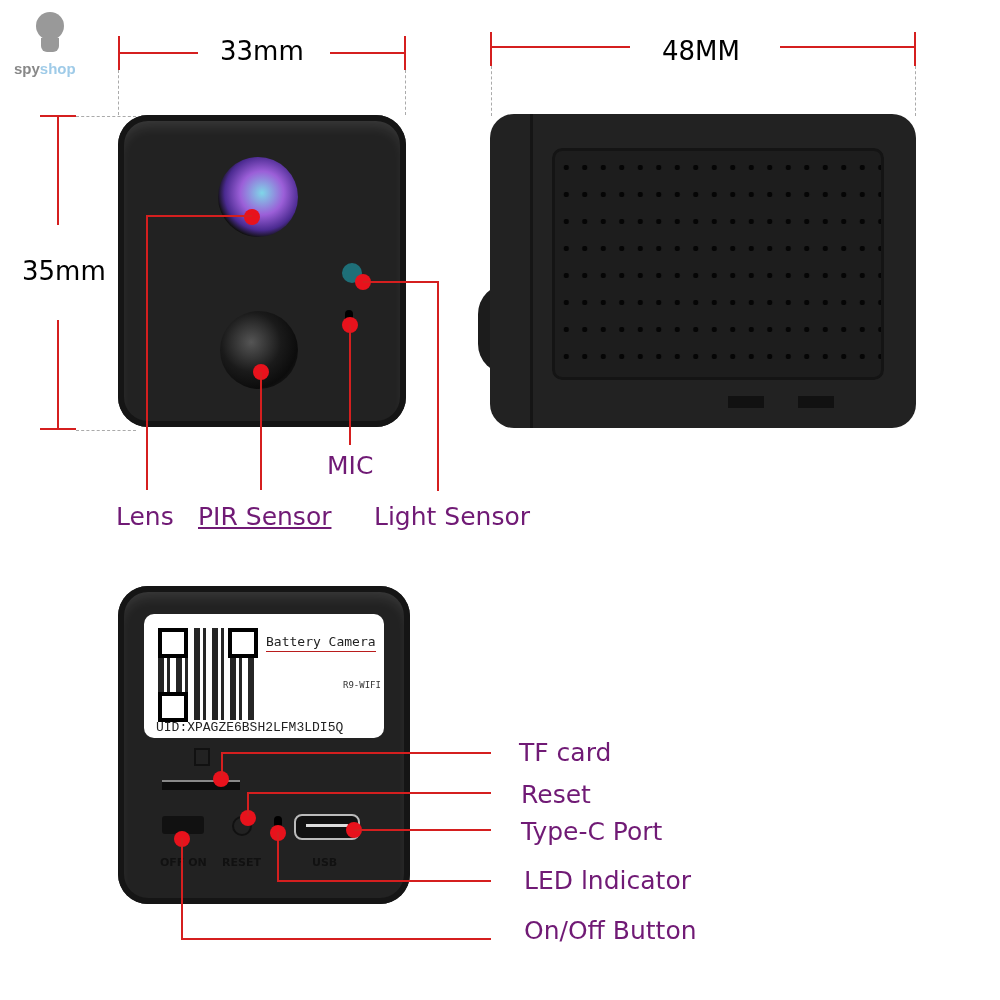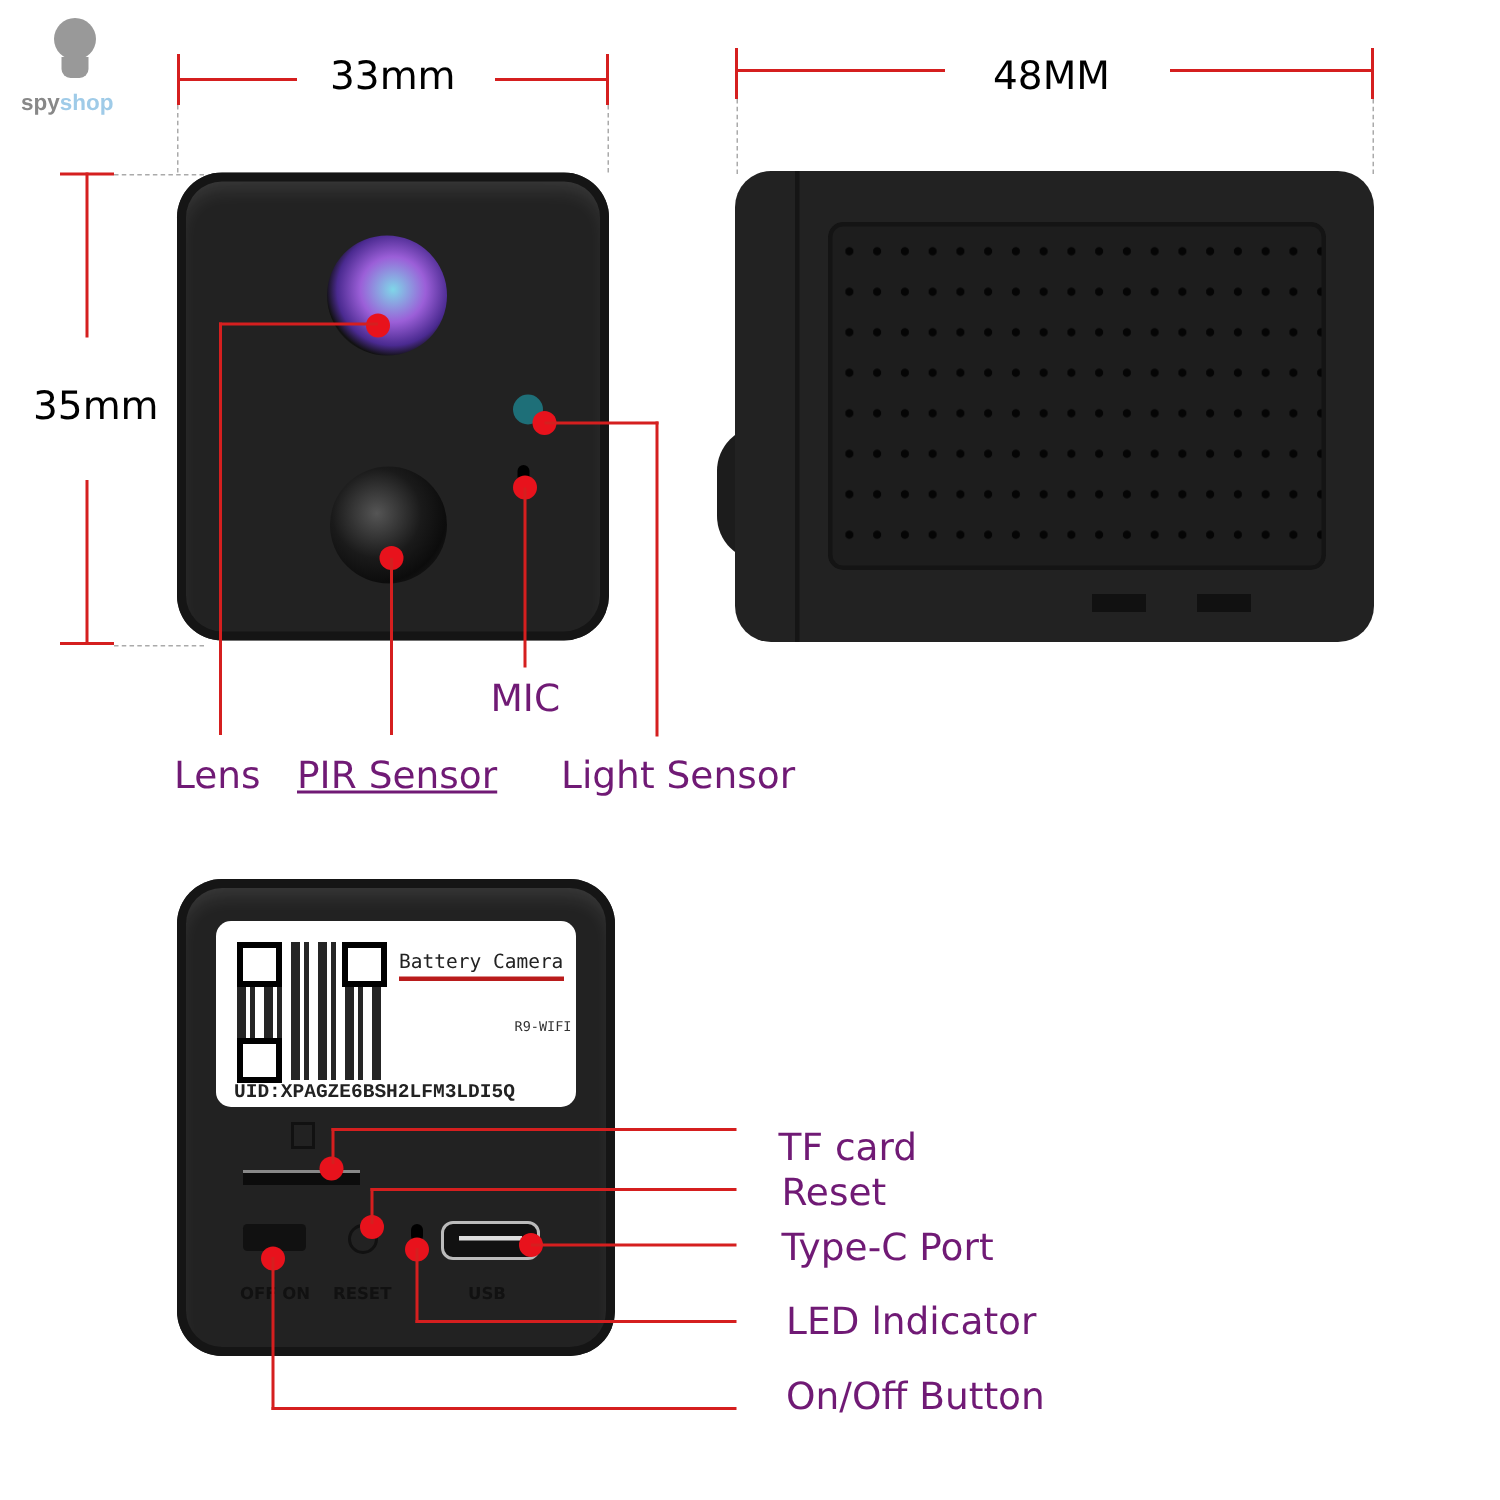--- a/index.html
+++ b/index.html
@@ -82,23 +82,23 @@
 </div>
 
 <div class="cam" style="left:118px;top:586px;width:292px;height:318px;">
   <div style="position:absolute;left:26px;top:28px;width:240px;height:124px;background:#fff;border-radius:10px;">
     <div style="position:absolute;left:14px;top:14px;width:96px;height:92px;background:
       repeating-linear-gradient(90deg,#000 0 6px,#fff 6px 9px,#000 9px 12px,#fff 12px 18px),
       #000;opacity:0.85;"></div>
     <div style="position:absolute;left:14px;top:14px;width:22px;height:22px;border:4px solid #000;background:#fff;"></div>
     <div style="position:absolute;left:84px;top:14px;width:22px;height:22px;border:4px solid #000;background:#fff;"></div>
     <div style="position:absolute;left:14px;top:78px;width:22px;height:22px;border:4px solid #000;background:#fff;"></div>
-    <div style="position:absolute;left:122px;top:20px;font-family:'DejaVu Sans Mono',monospace;font-size:13px;color:#222;border-bottom:3px solid #b91c1c;padding-bottom:2px;">Battery Camera</div>
+    <div style="position:absolute;left:122px;top:20px;font-family:'DejaVu Sans Mono',monospace;font-size:13px;color:#222;border-bottom:1px solid #b91c1c;padding-bottom:2px;">Battery Camera</div>
     <div style="position:absolute;left:158px;top:66px;font-family:'DejaVu Sans Mono',monospace;font-size:9px;color:#333;margin-left:41px;">R9-WIFI</div>
-    <div style="position:absolute;left:12px;top:106px;font-family:'Liberation Mono',monospace;font-size:13px;color:#222;white-space:nowrap;font-weight:bold;">UID:XPAGZE6BSH2LFM3LDI5Q</div>
+    <div style="position:absolute;left:12px;top:106px;font-family:'Liberation Mono',monospace;font-size:13px;color:#222;white-space:nowrap;">UID:XPAGZE6BSH2LFM3LDI5Q</div>
   </div>
   <div style="position:absolute;left:76px;top:162px;width:12px;height:14px;border:2px solid #111;"></div>
   <div style="position:absolute;left:44px;top:194px;width:78px;height:8px;background:#0c0c0c;border-top:2px solid #888;"></div>
   <div style="position:absolute;left:44px;top:230px;width:42px;height:18px;background:#111;border-radius:3px;"></div>
   <div style="position:absolute;left:114px;top:230px;width:16px;height:16px;border-radius:50%;border:2px solid #111;"></div>
   <div style="position:absolute;left:156px;top:230px;width:8px;height:12px;border-radius:4px;background:#000;"></div>
   <div style="position:absolute;left:176px;top:228px;width:62px;height:22px;border:2px solid #bbb;border-radius:8px;background:#111;">
       <div style="margin:8px auto 0;width:42px;height:3px;background:#ddd;"></div>
     </div>
   <div style="position:absolute;left:42px;top:270px;font-size:11px;font-weight:bold;color:#111;">OFF ON</div>
@@ -115,17 +115,17 @@
 <div class="rl" style="left:221px;top:752px;width:2px;height:24px;"></div>
 <div class="rl" style="left:221px;top:752px;width:270px;height:2px;"></div>
 <div class="rl" style="left:247px;top:792px;width:2px;height:24px;"></div>
 <div class="rl" style="left:247px;top:792px;width:244px;height:2px;"></div>
 <div class="rl" style="left:354px;top:829px;width:137px;height:2px;"></div>
 <div class="rl" style="left:277px;top:832px;width:2px;height:50px;"></div>
 <div class="rl" style="left:277px;top:880px;width:214px;height:2px;"></div>
 <div class="rl" style="left:181px;top:838px;width:2px;height:102px;"></div>
 <div class="rl" style="left:181px;top:938px;width:310px;height:2px;"></div>
 
-<div class="abs lbl" style="left:519px;top:738px;margin-top:12px;">TF card</div>
+<div class="abs lbl" style="left:519px;top:738px;">TF card</div>
 <div class="abs lbl" style="left:521px;top:780px;">Reset</div>
 <div class="abs lbl" style="left:521px;top:817px;">Type-C Port</div>
 <div class="abs lbl" style="left:524px;top:866px;">LED lndicator</div>
 <div class="abs lbl" style="left:524px;top:916px;">On/Off Button</div>
 
 </body></html>

